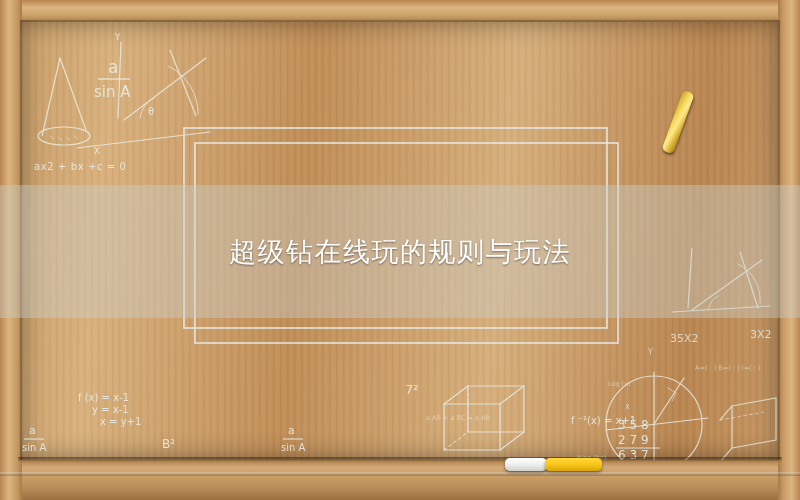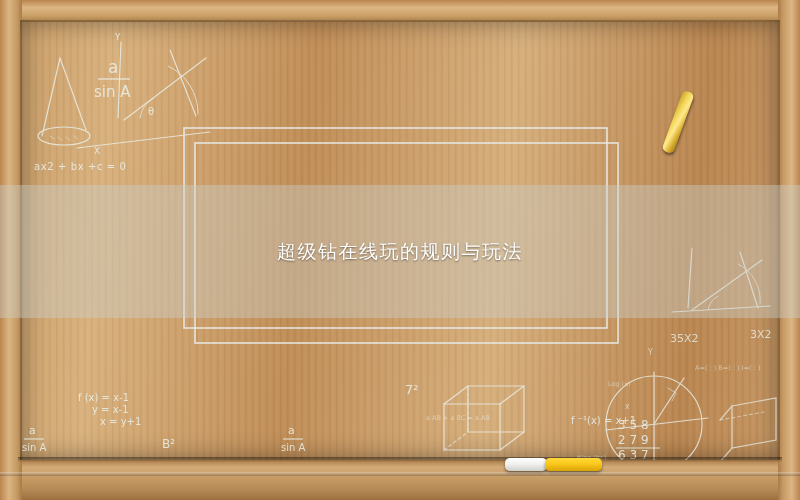--- a/index.html
+++ b/index.html
@@ -99,21 +99,21 @@
   .title {
     position: absolute;
     left: 0;
     top: 185px;
     width: 800px;
     height: 133px;
     display: flex;
     align-items: center;
     justify-content: center;
     color: #ffffff;
-    font-size: 19px;
+    font-size: 27px;
     letter-spacing: 1.5px;
     font-weight: 400;
     text-shadow: 0 1px 2px rgba(0,0,0,0.45);
     font-family: "DejaVu Sans", "Liberation Sans", sans-serif;
     white-space: nowrap;
   }
 
   
   .chalk-stick {
     position: absolute;

